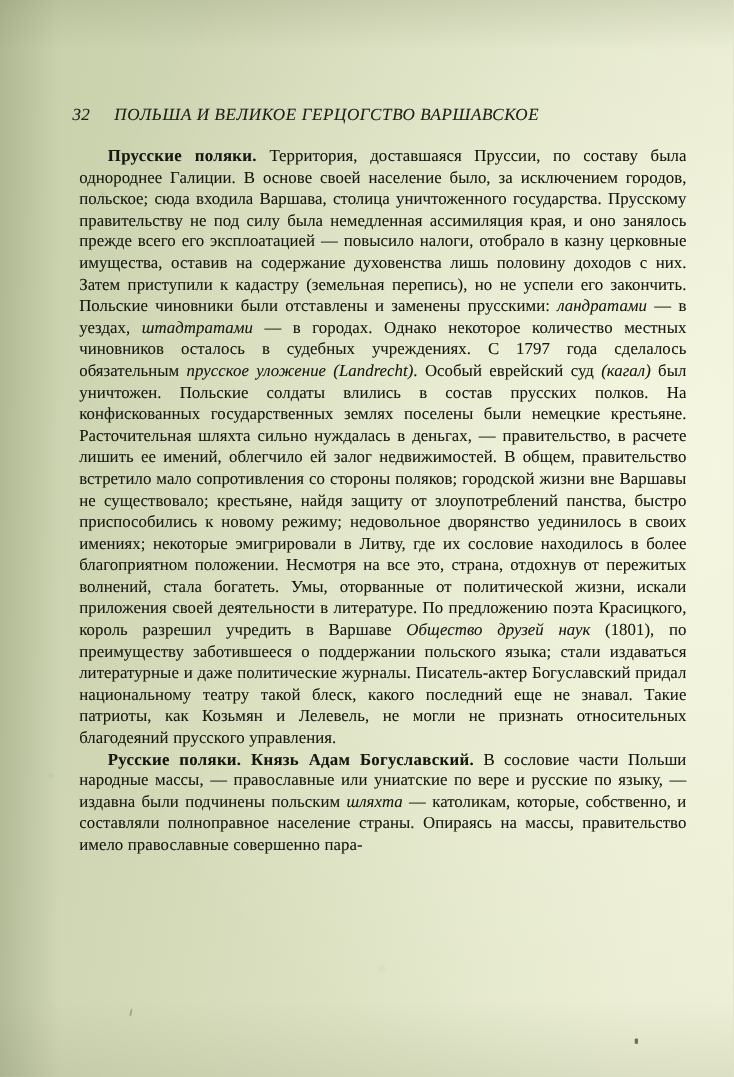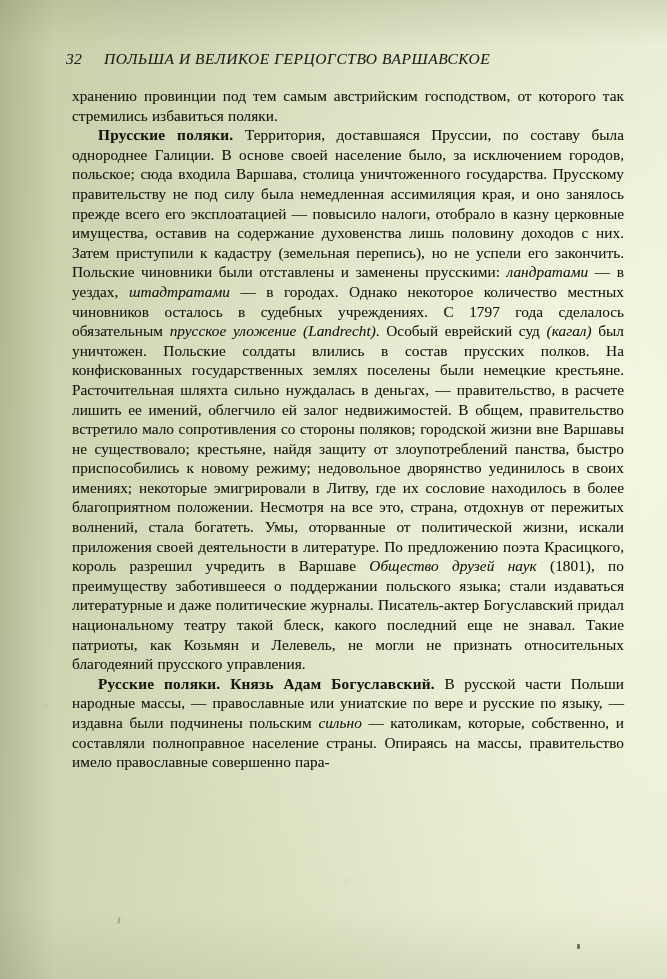--- a/index.html
+++ b/index.html
@@ -120,20 +120,21 @@
   #textblock i, #textblock em {
   }
   #textblock b, #textblock strong {
     font-weight: 700;
     letter-spacing: .25px;
   }
 
   
   #textblock, #running-head {
     text-shadow: 0 0 .6px rgba(30,34,20,0.30);
+    margin-top: 46px;
   }
 
   
   #speck {
     position: absolute;
     left: 577px;
     top: 944px;
     width: 3px;
     height: 5px;
     background: #5a5a42;
@@ -159,21 +160,20 @@
   <div id="topshade"></div>
   <div id="gutter"></div>
   <div id="botshade"></div>
   <div id="grain"></div>
 
   <div id="running-head">
     <span class="folio">32</span><span class="head-title">ПОЛЬША И ВЕЛИКОЕ ГЕРЦОГСТВО ВАРШАВСКОЕ</span>
   </div>
 
   <div id="textblock">
-      <p><span>хранению провинции под тем самым австрийским господством, от которого так стремились избавиться поляки.</span></p>
       <p class="indent"><b>Прусские поляки.</b><span> Территория, доставшаяся Пруссии, по составу была однороднее Галиции. В основе своей население было, за исключением городов, польское; сюда входила Варшава, столица уничтоженного государства. Прусскому правительству не под силу была немедленная ассимиляция края, и оно занялось прежде всего его эксплоатацией — повысило налоги, отобрало в казну церковные имущества, оставив на содержание духовенства лишь половину доходов с них. Затем приступили к кадастру (земельная перепись), но не успели его закончить. Польские чиновники были отставлены и заменены прусскими: </span><i>ландратами</i><span> — в уездах, </span><i>штадтратами</i><span> — в городах. Однако некоторое количество местных чиновников осталось в судебных учреждениях. С 1797 года сделалось обязательным </span><i>прусское уложение (Landrecht)</i><span>. Особый еврейский суд </span><i>(кагал)</i><span> был уничтожен. Польские солдаты влились в состав прусских полков. На конфискованных государственных землях поселены были немецкие крестьяне. Расточительная шляхта сильно нуждалась в деньгах, — правительство, в расчете лишить ее имений, облегчило ей залог недвижимостей. В общем, правительство встретило мало сопротивления со стороны поляков; городской жизни вне Варшавы не существовало; крестьяне, найдя защиту от злоупотреблений панства, быстро приспособились к новому режиму; недовольное дворянство уединилось в своих имениях; некоторые эмигрировали в Литву, где их сословие находилось в более благоприятном положении. Несмотря на все это, страна, отдохнув от пережитых волнений, стала богатеть. Умы, оторванные от политической жизни, искали приложения своей деятельности в литературе. По предложению поэта Красицкого, король разрешил учредить в Варшаве </span><i>Общество друзей наук</i><span> (1801), по преимуществу заботившееся о поддержании польского языка; стали издаваться литературные и даже политические журналы. Писатель-актер Богуславский придал национальному театру такой блеск, какого последний еще не знавал. Такие патриоты, как Козьмян и Лелевель, не могли не признать относительных благодеяний прусского управления.</span></p>
-      <p class="indent"><b>Русские поляки. Князь Адам Богуславский.</b><span> В русской части Польши народные массы, — православные или униатские по вере и русские по языку, — издавна были подчинены польским </span><i>сильно</i><span> — католикам, которые, собственно, и составляли полноправное население страны. Опираясь на массы, правительство имело православные совершенно пара-</span></p>
+      <p class="indent"><b>Русские поляки. Князь Адам Богуславский.</b><span> В сословие части Польши народные массы, — православные или униатские по вере и русские по языку, — издавна были подчинены польским </span><i>шляхта</i><span> — католикам, которые, собственно, и составляли полноправное население страны. Опираясь на массы, правительство имело православные совершенно пара-</span></p>
     </div>
 
   <div id="speck"></div>
   <div id="speck2"></div>
 
 </div>
 
 </body></html>

